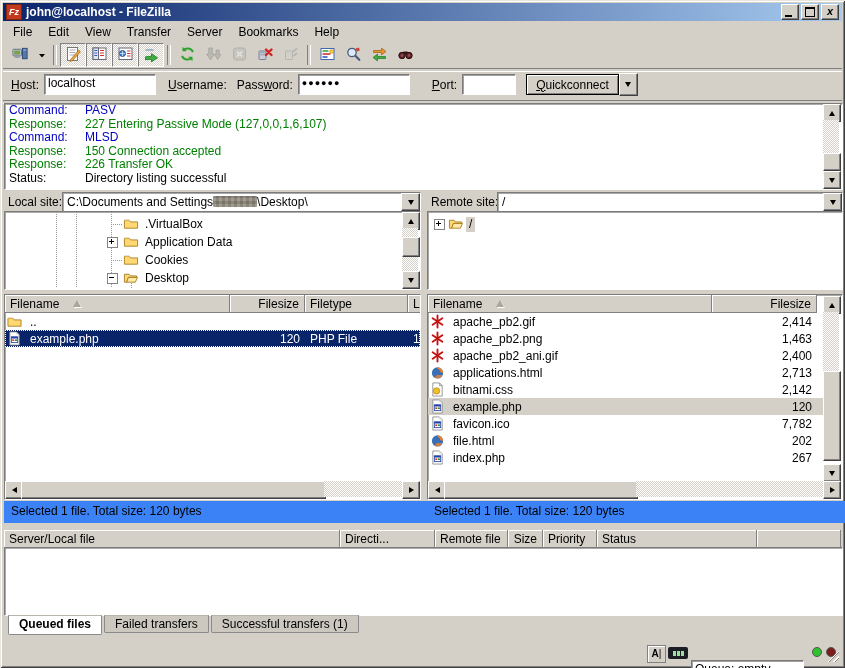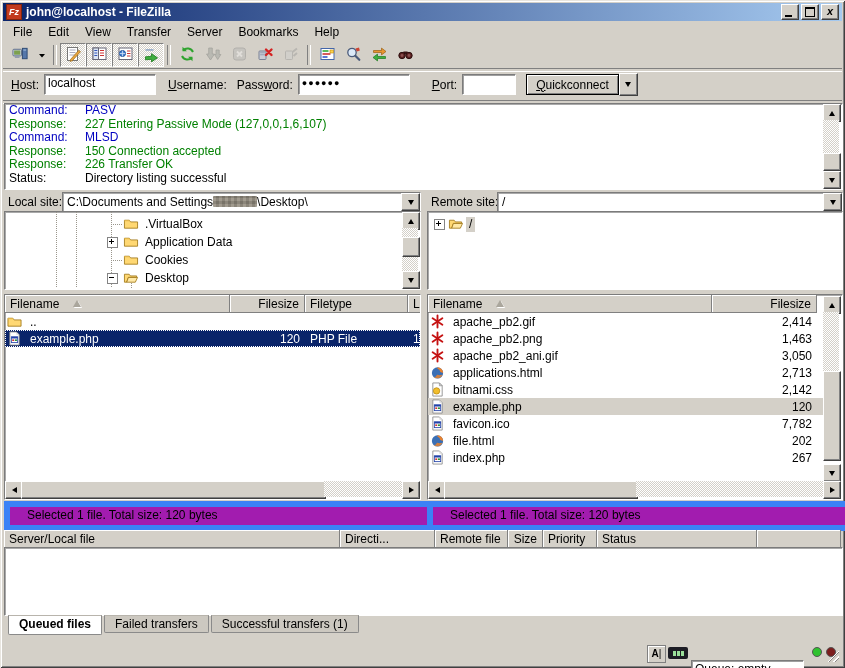--- a/index.html
+++ b/index.html
@@ -86,21 +86,21 @@
   .sb-btn{position:absolute;width:16px;height:16px;background:#d4d0c8;border:1px solid;border-color:#fff #404040 #404040 #fff;
     box-shadow:inset -1px -1px 0 #808080;display:flex;align-items:center;justify-content:center;}
   .sb-thumb{position:absolute;background:#d4d0c8;border:1px solid;border-color:#fff #404040 #404040 #fff;
     box-shadow:inset -1px -1px 0 #808080;}
   .tri{width:0;height:0;}
   .tri.up{border-left:3px solid transparent;border-right:3px solid transparent;border-bottom:5px solid #000;}
   .tri.dn{border-left:3px solid transparent;border-right:3px solid transparent;border-top:5px solid #000;}
   .tri.lf{border-top:3px solid transparent;border-bottom:3px solid transparent;border-right:5px solid #000;}
   .tri.rt{border-top:3px solid transparent;border-bottom:3px solid transparent;border-left:5px solid #000;}
   
-  .statusline{background:#a21caf;border:6px solid #3b82f6;line-height:16px;padding-left:17px;}
+  .statusline{background:#3b82f6;border:2px solid #3b82f6;line-height:16px;padding-left:5px;}
   .tab{display:inline-block;height:15px;line-height:15px;padding:1px 10px 0;margin-right:2px;background:#ccc8c0;
     border:1px solid #8a8a8a;border-top:1px solid #b8b4ac;border-radius:0 0 2px 2px;vertical-align:top;}
   .tab.active{background:#fff;font-weight:bold;height:17px;}
   .led{position:absolute;width:8px;height:8px;border-radius:50%;border:1px solid #555;}
   .grip{position:absolute;right:3px;bottom:3px;width:13px;height:13px;
     background:repeating-linear-gradient(135deg,transparent 0 2px,#fff 2px 3px,#8a8684 3px 4px);
     clip-path:polygon(100% 0,100% 100%,0 100%);}
   .badge{position:absolute;width:20px;height:12px;background:#1c1c24;border-radius:2px;display:flex;align-items:center;justify-content:center;gap:1px;}
   .badge i{width:3px;height:5px;background:#9adf9a;display:block;}
   .atype{position:absolute;width:17px;height:16px;background:#d4d0c8;border:1px solid #808080;box-shadow:inset 1px 1px 0 #fff;
@@ -469,21 +469,21 @@
           <span class="fileicon">
             <svg viewBox="0 0 16 16">
               <g stroke="#c51212" stroke-width="2" stroke-linecap="round">
                 <path d="M8 1.5v13"></path>
                 <path d="M2.8 4.5l10.4 7"></path>
                 <path d="M13.2 4.5L2.8 11.5"></path>
               </g>
             </svg>
           </span>
           <div class="cell" style="width: 254px;">apache_pb2_ani.gif</div>
-          <div class="cell r" style="width: 95px;">3,050</div>
+          <div class="cell r" style="width: 95px;">2,400</div>
         </div>
         <div class="listrow">
           <span class="fileicon">
             <svg viewBox="0 0 16 16">
               <circle cx="8" cy="8.5" r="6" fill="#3a6fb5"></circle>
               <path d="M8 2.5a6 6 0 0 1 6 6l-3-1-1-2.5-2-1z" fill="#e9822e"></path>
               <path d="M13.4 10.5A6 6 0 0 1 4 12.8l2-.3 1.5-2 3 .5z" fill="#e9822e" opacity=".85"></path>
             </svg>
           </span>
           <div class="cell" style="width: 254px;">applications.html</div>

